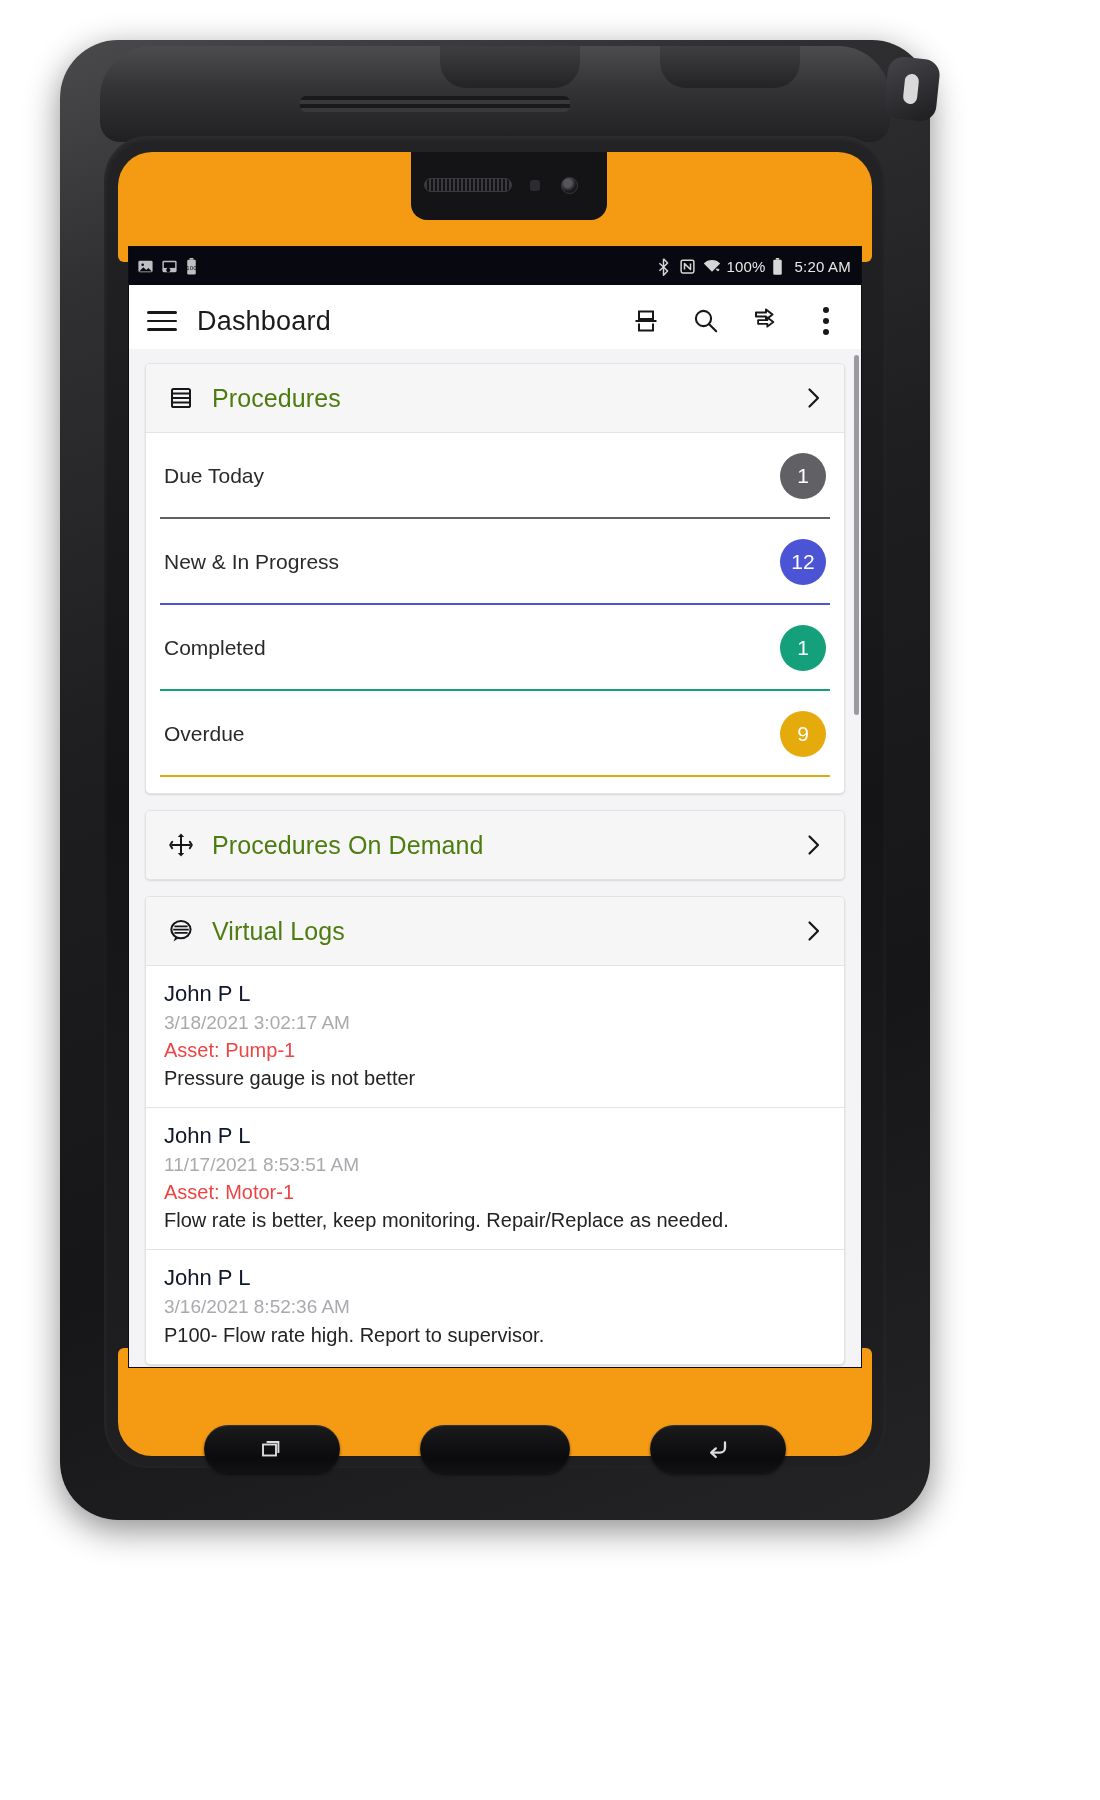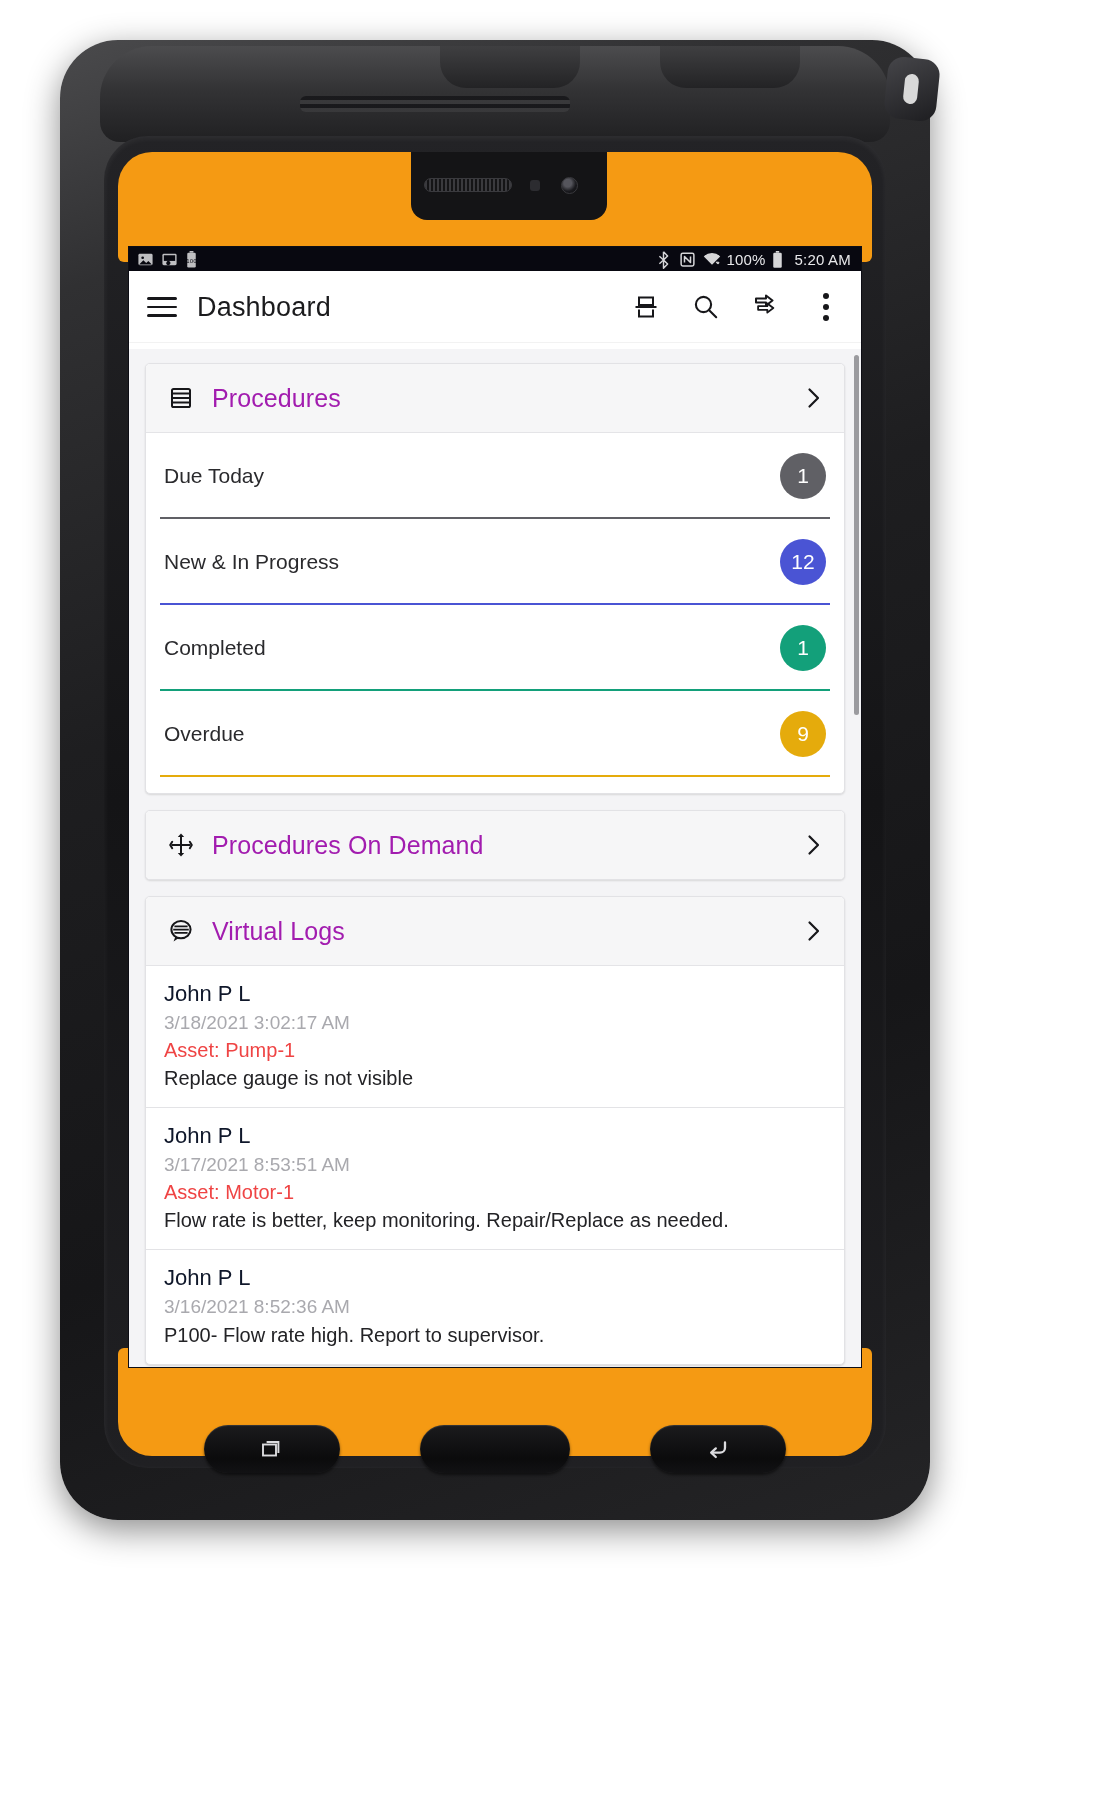--- a/index.html
+++ b/index.html
@@ -108,21 +108,21 @@
     position: absolute;
     left: 68px; top: 206px;
     width: 734px; height: 1122px;
     background: #ffffff;
     overflow: hidden;
     border: 1px solid #0d0d14;
   }
 
   
   .statusbar {
-    height: 24px;
+    height: 38px;
     background: #080810;
     display: flex; align-items: center;
     padding: 0 10px 0 8px;
     color: #e8e8ea;
     font-size: 16px;
   }
   .sb-left { display: flex; align-items: center; gap: 7px; }
   .sb-right { margin-left: auto; display: flex; align-items: center; gap: 6px; }
   .sb-ico { width: 17px; height: 17px; display: inline-block; position: relative; opacity: .92; }
   .sb-text { font-size: 15px; letter-spacing: .2px; }
@@ -173,21 +173,21 @@
   }
   .card-header {
     display: flex; align-items: center;
     background: #f6f6f7;
     padding: 17px 18px;
     border-bottom: 1px solid #e4e4e7;
     cursor: pointer;
   }
   .card-header.no-border { border-bottom: none; }
   .ch-icon { width: 34px; height: 34px; display: flex; align-items: center; justify-content: center; margin-right: 14px; }
-  .ch-title { font-size: 25px; color: #a21caf; letter-spacing: .1px; }
+  .ch-title { font-size: 25px; color: #4d7c0f; letter-spacing: .1px; }
   .ch-chevron { margin-left: auto; width: 26px; height: 26px; display: flex; align-items: center; justify-content: center; }
 
   
   .status-row {
     display: flex; align-items: center;
     padding: 20px 18px 0 18px;
     cursor: pointer;
   }
   .status-row .label { font-size: 21px; color: #2a2a2d; }
   .badge {
@@ -434,26 +434,26 @@
             <svg width="24" height="24" viewBox="0 0 24 24">
                 <path d="M8.5 3.5L17 12l-8.5 8.5" fill="none" stroke="#17171a" stroke-width="2.2" stroke-linecap="round" stroke-linejoin="round"></path>
               </svg>
           </span>
         </div>
 
         <div class="log-entry">
           <div class="log-user">John P L</div>
           <div class="log-time">3/18/2021 3:02:17 AM</div>
           <div class="log-asset">Asset: Pump-1</div>
-          <div class="log-note">Replace gauge is not visible</div>
+          <div class="log-note">Pressure gauge is not better</div>
         </div>
 
         <div class="log-entry">
           <div class="log-user">John P L</div>
-          <div class="log-time">3/17/2021 8:53:51 AM</div>
+          <div class="log-time">11/17/2021 8:53:51 AM</div>
           <div class="log-asset">Asset: Motor-1</div>
           <div class="log-note">Flow rate is better, keep monitoring. Repair/Replace as needed.</div>
         </div>
 
         <div class="log-entry">
           <div class="log-user">John P L</div>
           <div class="log-time">3/16/2021 8:52:36 AM</div>
           <div class="log-note">P100- Flow rate high. Report to supervisor.</div>
         </div>
       </div>

